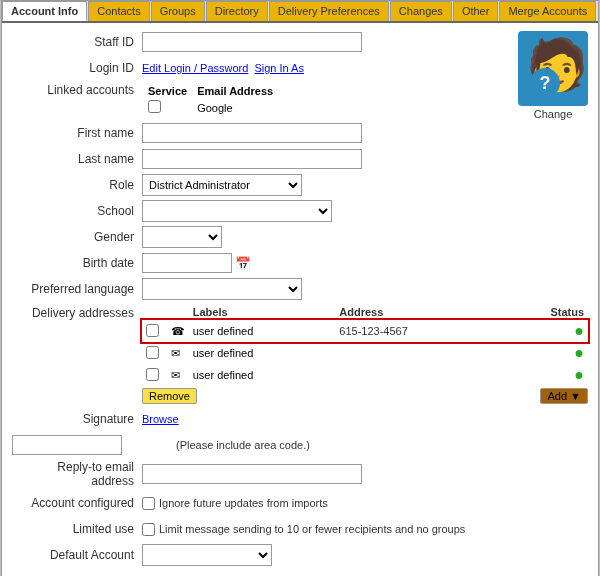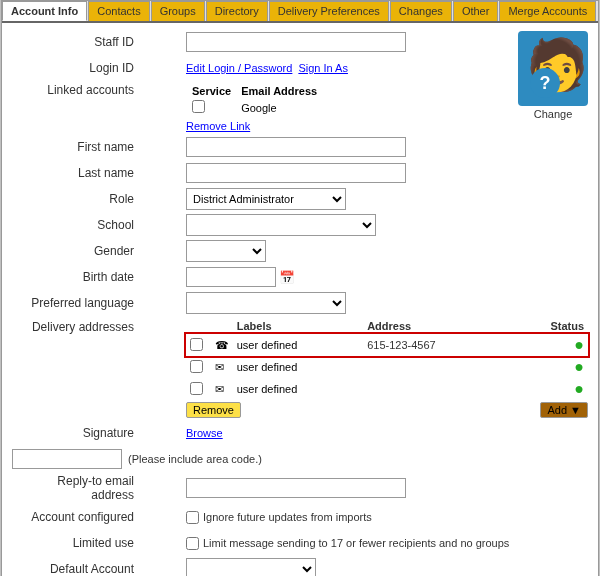--- a/index.html
+++ b/index.html
@@ -14,21 +14,21 @@
 
     
     .form-area { padding: 8px 10px; position: relative; }
 
     
     .avatar { position: absolute; top: 8px; right: 10px; text-align: center; }
     .avatar-img { width: 70px; height: 75px; background: #2e8bc0; border-radius: 4px; display: flex; align-items: center; justify-content: center; position: relative; overflow: hidden; }
     .avatar-change { font-size: 11px; color: #333; text-align: center; margin-top: 2px; cursor: pointer; }
 
     
-    .form-row { display: flex; align-items: center; margin-bottom: 4px; min-height: 22px; gap: 44px; }
+    .form-row { display: flex; align-items: center; margin-bottom: 4px; min-height: 22px; }
     .form-label { width: 130px; text-align: right; padding-right: 8px; font-size: 12px; color: #333; flex-shrink: 0; }
     .form-control { flex: 1; }
 
     input[type="text"], input[type="password"] { height: 20px; border: 1px solid #999; padding: 2px 4px; font-size: 11px; background: #fff; }
     select { height: 22px; border: 1px solid #999; padding: 1px 2px; font-size: 11px; background: #fff; }
     .input-name { width: 220px; }
     .input-phone { width: 110px; }
     .input-email { width: 220px; }
     .select-role { width: 160px; }
     .select-school { width: 190px; }
@@ -120,21 +120,20 @@
               <tr>
             <th>Service</th>
             <th>Email Address</th>
           </tr>
           <tr>
             <td><input type="checkbox" style=""></td>
             <td>Google</td>
           </tr>
         </tbody>
           </table>
-        <span class="remove-link">Remove Link</span>
       </div>
     </div>
 
     <div class="form-row">
       <div class="form-label">First name</div>
       <div class="form-control">
         <input type="text" class="input-name" value="" style="">
       </div>
     </div>
 
@@ -241,21 +240,21 @@
     <div class="form-row">
       <div class="form-label">Signature</div>
       <div class="form-control">
         <span class="browse-link">Browse</span>
       </div>
     </div>
 
     <div class="form-row">
       <div class="form-control" style="display:flex; align-items:center; gap:6px;">
         <input type="text" class="input-phone" value="" style="">
-        <span style="font-size:11px; color:#333;">(Please include area code.)</span>
+        <span style="font-size:11px; color:#333;margin-left:48px;">(Please include area code.)</span>
       </div>
     </div>
 
     <div class="form-row">
       <div class="form-label">Reply-to email address</div>
       <div class="form-control">
         <input type="text" class="input-email" value="" style="">
       </div>
     </div>
 
@@ -264,21 +263,21 @@
       <div class="form-control" style="display:flex; align-items:center;">
         <input type="checkbox" style="">
         <span class="inline-label">Ignore future updates from imports</span>
       </div>
     </div>
 
     <div class="form-row">
       <div class="form-label">Limited use</div>
       <div class="form-control" style="display:flex; align-items:center;">
         <input type="checkbox" style="">
-        <span class="inline-label">Limit message sending to 17 or fewer recipients and no groups</span>
+        <span class="inline-label">Limit message sending to 10 or fewer recipients and no groups</span>
       </div>
     </div>
 
     <div class="form-row">
       <div class="form-label">Default Account</div>
       <div class="form-control">
         <select class="select-default">
           <option></option>
         </select>
       </div>

